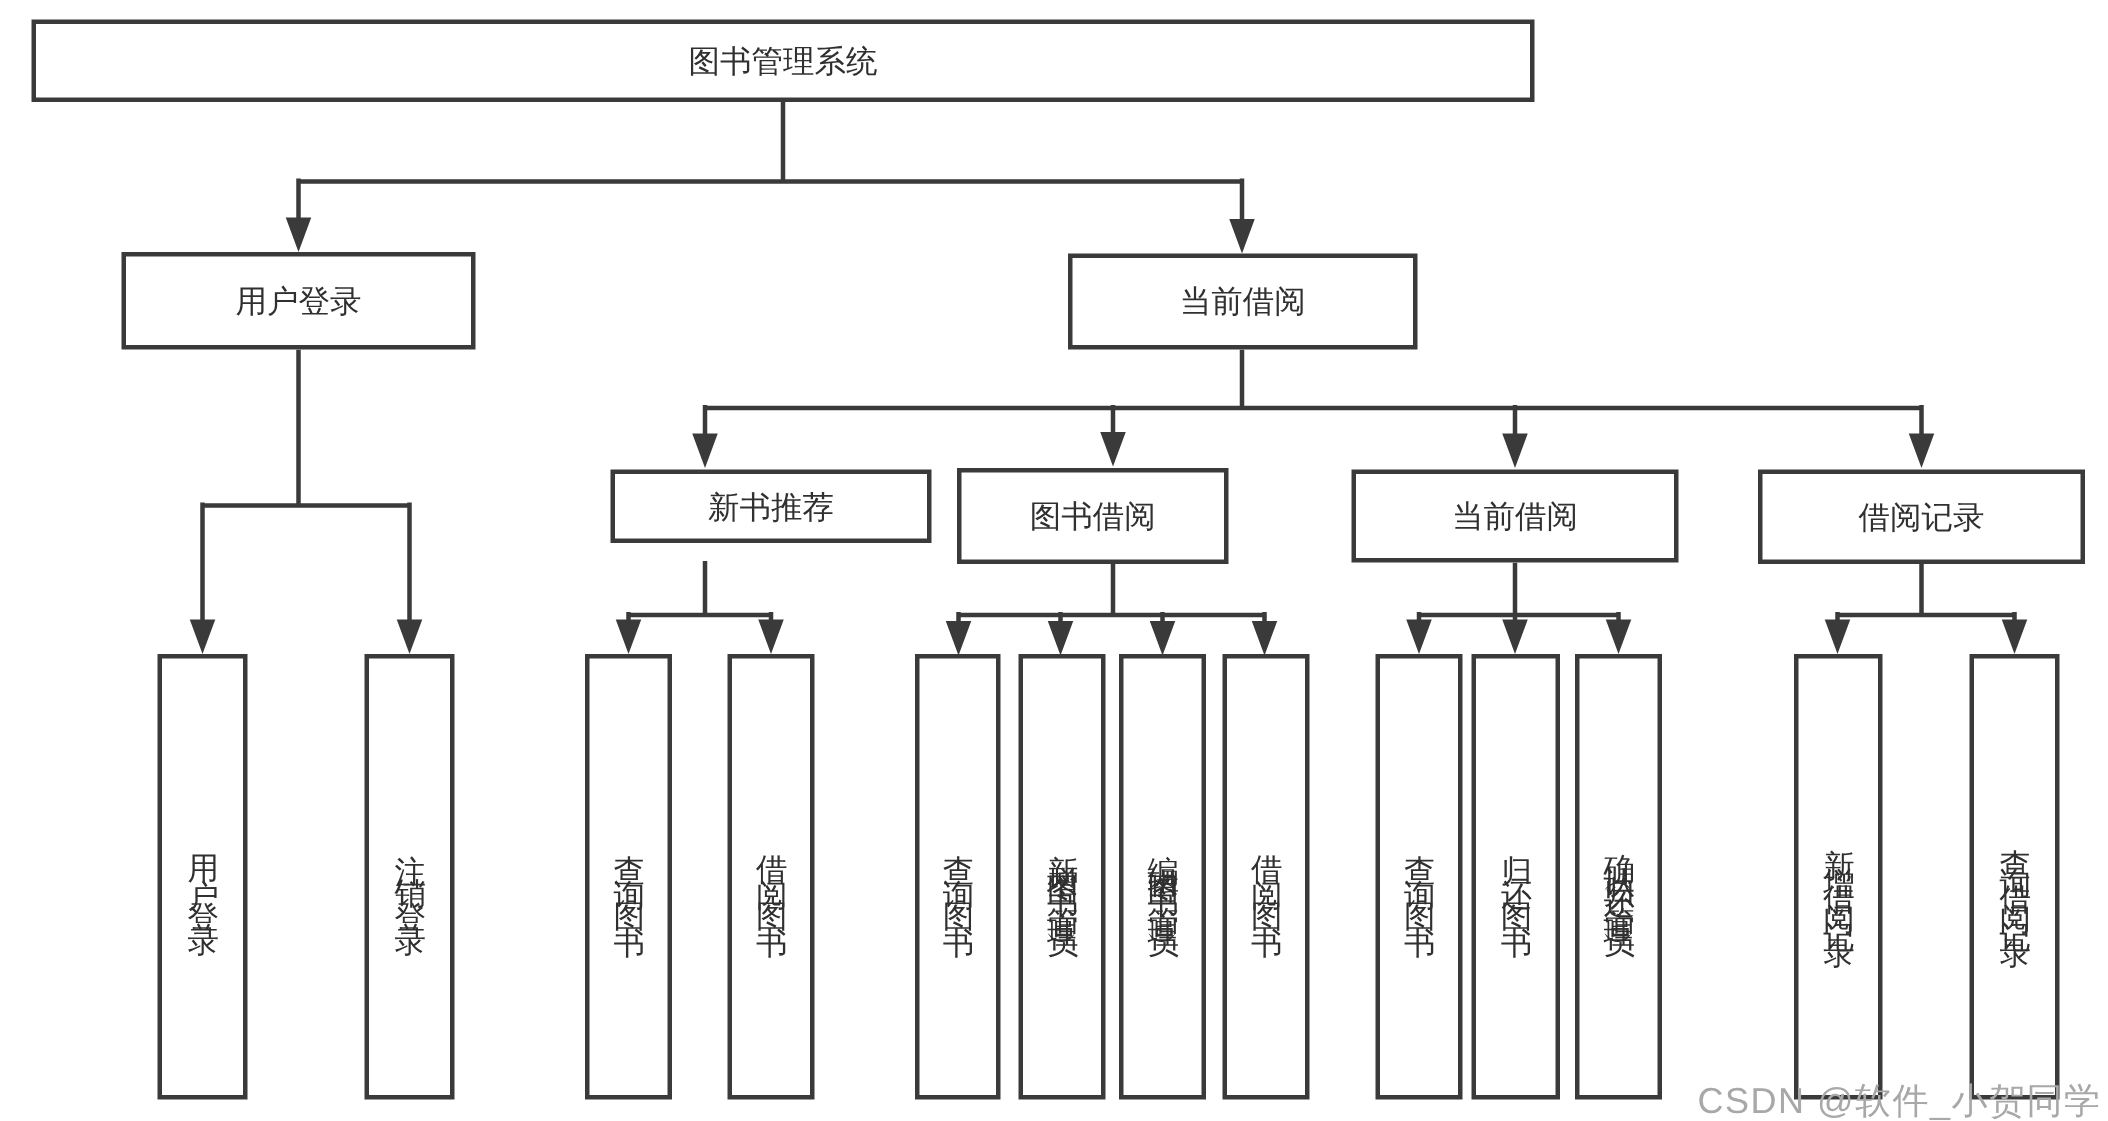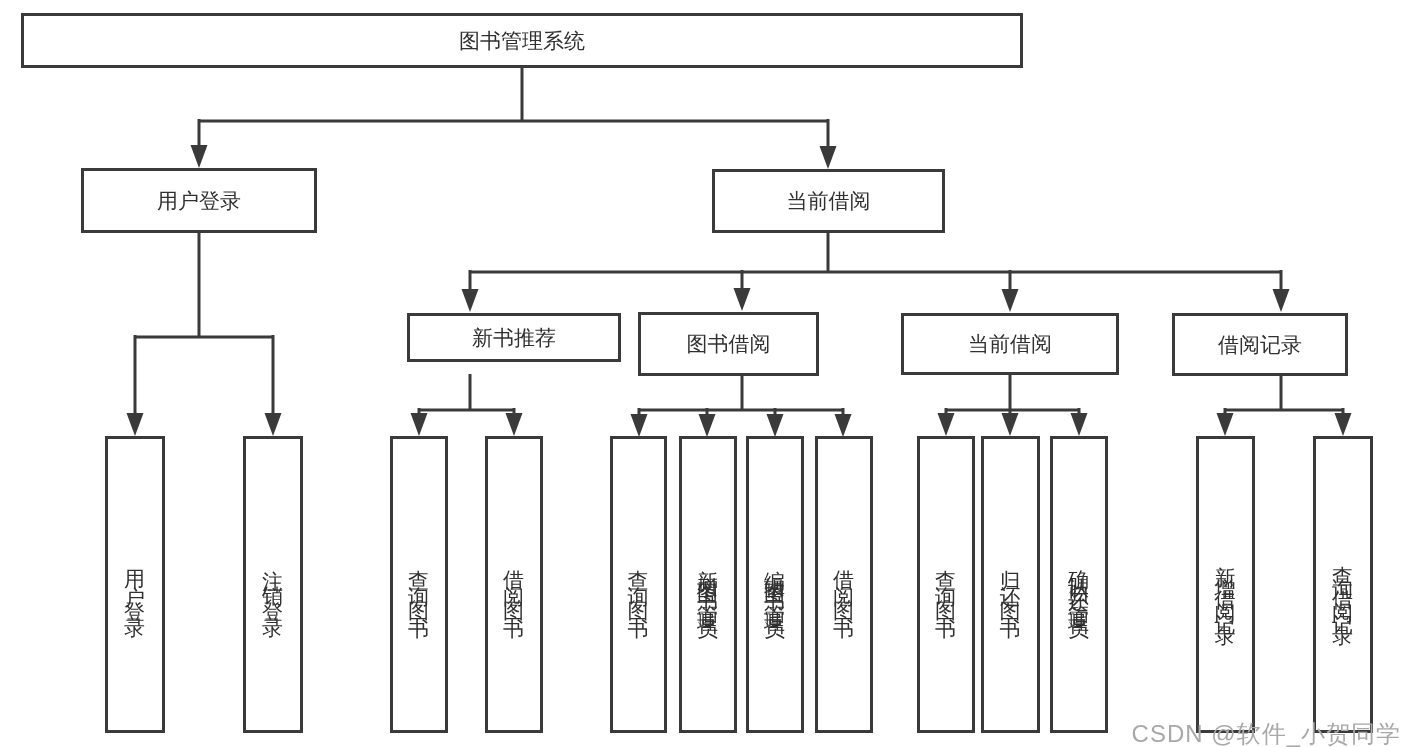--- a/index.html
+++ b/index.html
@@ -143,21 +143,21 @@
 
   <div class="node" style="left:363px;top:313px;width:214px;height:49px;margin-left:44px;">
     <span>新书推荐</span>
   </div>
   <div class="node" style="left:638px;top:312px;width:181px;height:64px;">
     <span>图书借阅</span>
   </div>
   <div class="node" style="left:901px;top:313px;width:218px;height:62px;">
     <span>当前借阅</span>
   </div>
-  <div class="node" style="left:1172px;top:313px;width:176px;height:63px;">
+  <div class="node" style="left:1172px;top:313px;width:218px;height:63px;">
     <span>借阅记录</span>
   </div>
 
   <div class="leaf" style="left:105px;width:60px;">
     <span>用户登录</span>
   </div>
   <div class="leaf" style="left:243px;width:60px;">
     <span>注销登录</span>
   </div>
 

